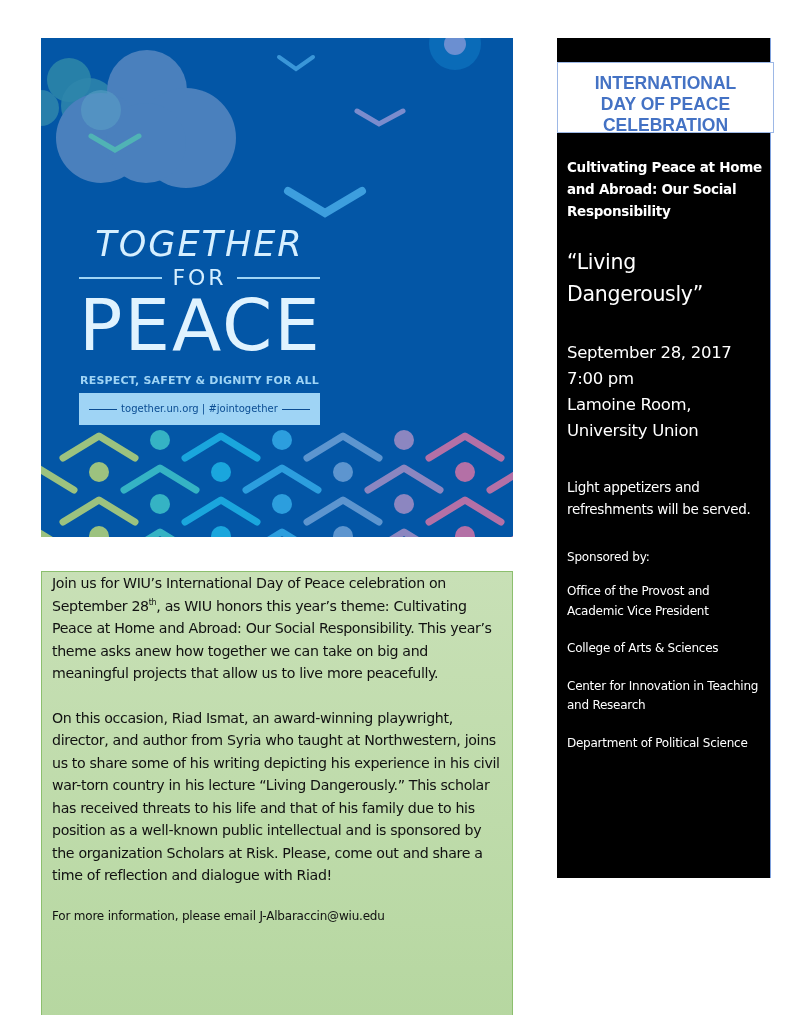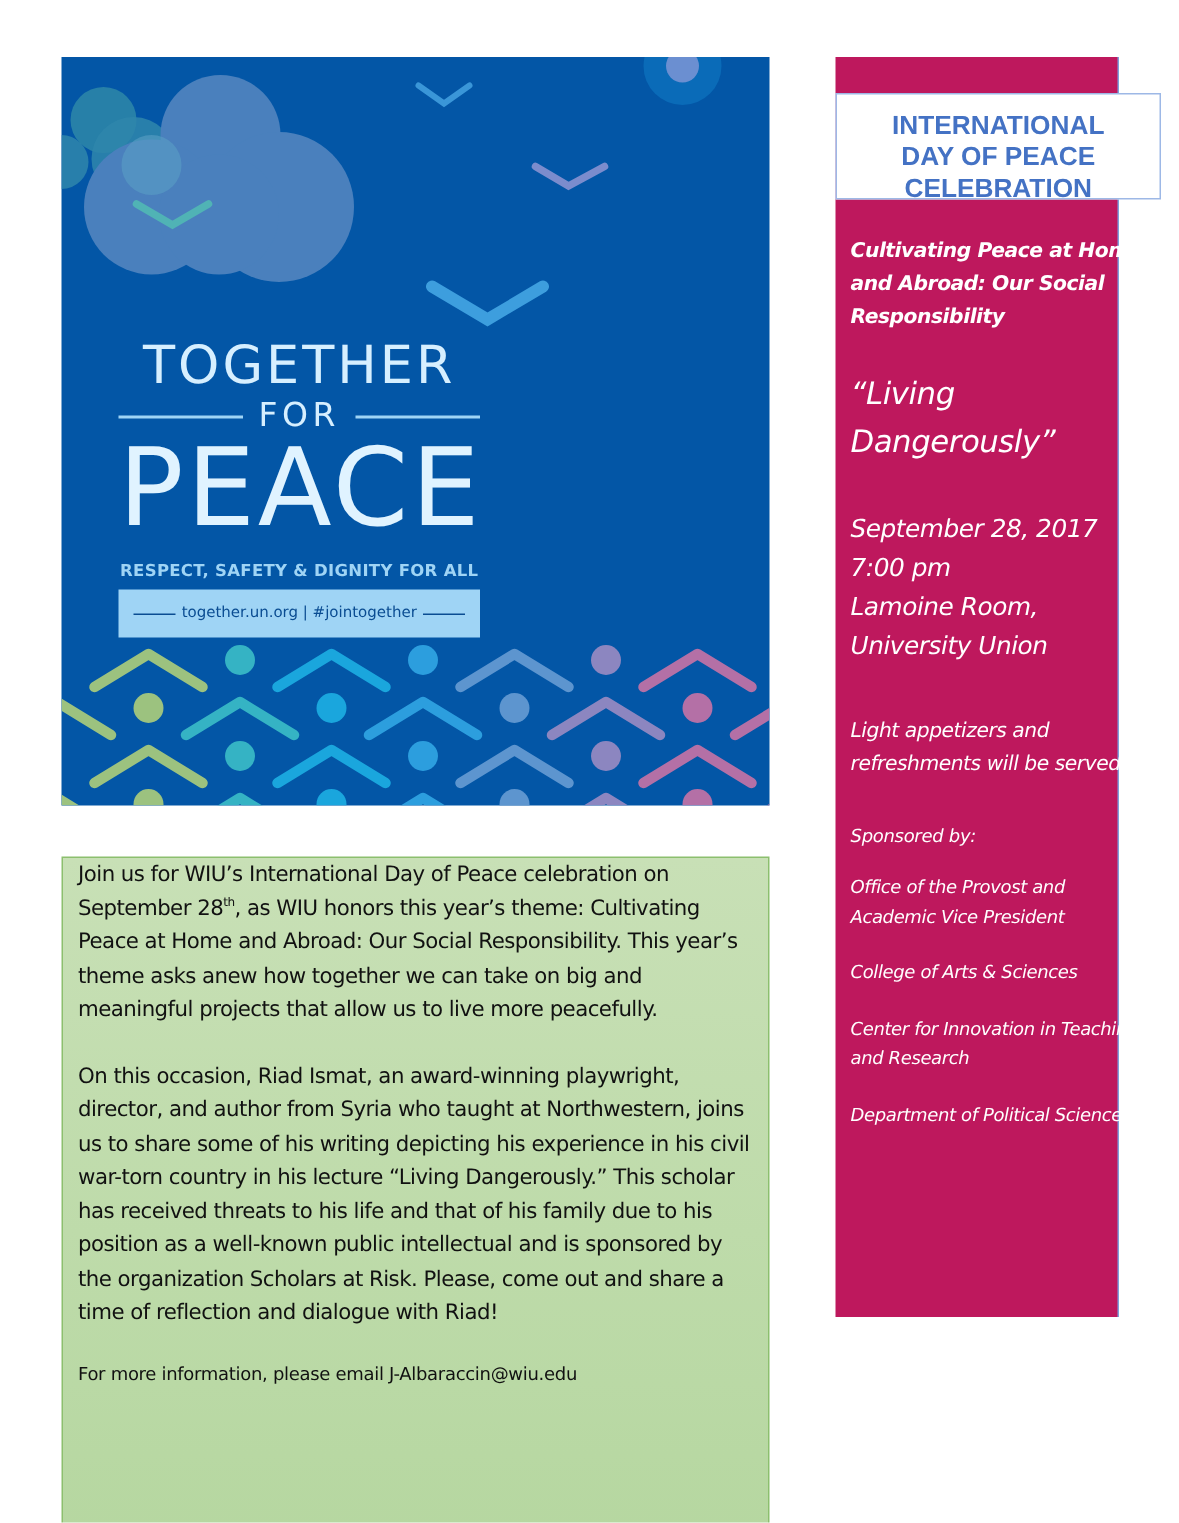--- a/index.html
+++ b/index.html
@@ -9,21 +9,21 @@
   
   .poster {
     position: absolute; left: 41px; top: 38px; width: 472px; height: 499px;
     background: #0356a6; overflow: hidden;
   }
   .poster svg { position: absolute; left: 0; top: 0; }
   .poster .title-block {
     position: absolute; left: 38px; top: 186px; width: 241px; text-align: center;
     color: #d6efff; font-family: "DejaVu Sans", sans-serif;
   }
-  .t-together { font-size: 35px; letter-spacing: 2px; line-height: 40px; font-weight: 500; }
+  .t-together { font-size: 35px; letter-spacing: 2px; line-height: 40px; font-weight: 500; font-style: italic; }
   .t-for-row { display: flex; align-items: center; justify-content: center; height: 28px; }
   .t-for-row .rule { flex: 1; height: 2px; background: #9fd4f5; }
   .t-for { font-size: 22px; letter-spacing: 3px; padding: 0 10px; line-height: 28px; }
   .t-peace { font-size: 72px; line-height: 66px; letter-spacing: 2px; font-weight: 500; color: #e0f3ff; }
   .t-tagline { font-size: 11px; font-weight: bold; color: #9fd4f5; letter-spacing: 0.2px; margin-top: 16px; white-space: nowrap; }
   .t-url-bar {
     margin-top: 6px; height: 32px; background: #9fd4f5; color: #0a4c92;
     font-size: 10px; line-height: 16px; display: flex; align-items: center; justify-content: center; gap: 4px;
   }
   .t-url-bar .rule { width: 28px; height: 1px; background: #0a4c92; }
@@ -36,32 +36,32 @@
     padding: 0 10px 0 10px;
     font-family: "DejaVu Sans", sans-serif; color: #111; margin-top: 16px;
   }
   .info-box p.body { font-size: 14.2px; line-height: 22.5px; letter-spacing: -0.35px; }
   .info-box p.body + p.body { margin-top: 22px; }
   .info-box sup { font-size: 8px; vertical-align: super; line-height: 0; }
   .info-box p.contact { margin-top: 22px; font-size: 12px; letter-spacing: -0.2px; }
 
   
   .sidebar {
-    position: absolute; left: 557px; top: 38px; width: 189px; height: 840px;
-    background: #be185d; border-right: 1px solid #7ea0dc;
+    position: absolute; left: 557px; top: 38px; width: 214px; height: 840px;
+    background: #000000; border-right: 1px solid #7ea0dc;
     color: #ffffff; font-family: "DejaVu Sans", sans-serif;
   }
   .sidebar .header-box {
     position: absolute; left: 0; top: 24px; width: 217px; height: 71px;
     background: #ffffff; border: 1px solid #9db8e6; overflow: hidden;
     text-align: center; color: #4472c4; font-weight: bold;
     font-family: "Liberation Sans", sans-serif;
     font-size: 17.5px; line-height: 21px; padding-top: 10px;
   }
-  .sidebar .content { position: absolute; left: 10px; top: 118px; width: 200px; font-style: italic; }
+  .sidebar .content { position: absolute; left: 10px; top: 118px; width: 200px; }
   .s-theme { font-weight: bold; font-size: 13.5px; line-height: 22px; letter-spacing: -0.3px; }
   .s-lecture { font-size: 20.5px; line-height: 32px; margin-top: 24px; letter-spacing: -0.3px; }
   .s-details { font-size: 16.5px; line-height: 26px; margin-top: 30px; letter-spacing: -0.3px; }
   .s-food { font-size: 13.5px; line-height: 22px; margin-top: 32px; letter-spacing: -0.3px; }
   .s-spons-label { font-size: 12px; margin-top: 30px; letter-spacing: -0.2px; }
   .s-sponsor { font-size: 12px; line-height: 19.5px; margin-top: 18px; letter-spacing: -0.25px; }
 </style>
 </head>
 <body>
 

